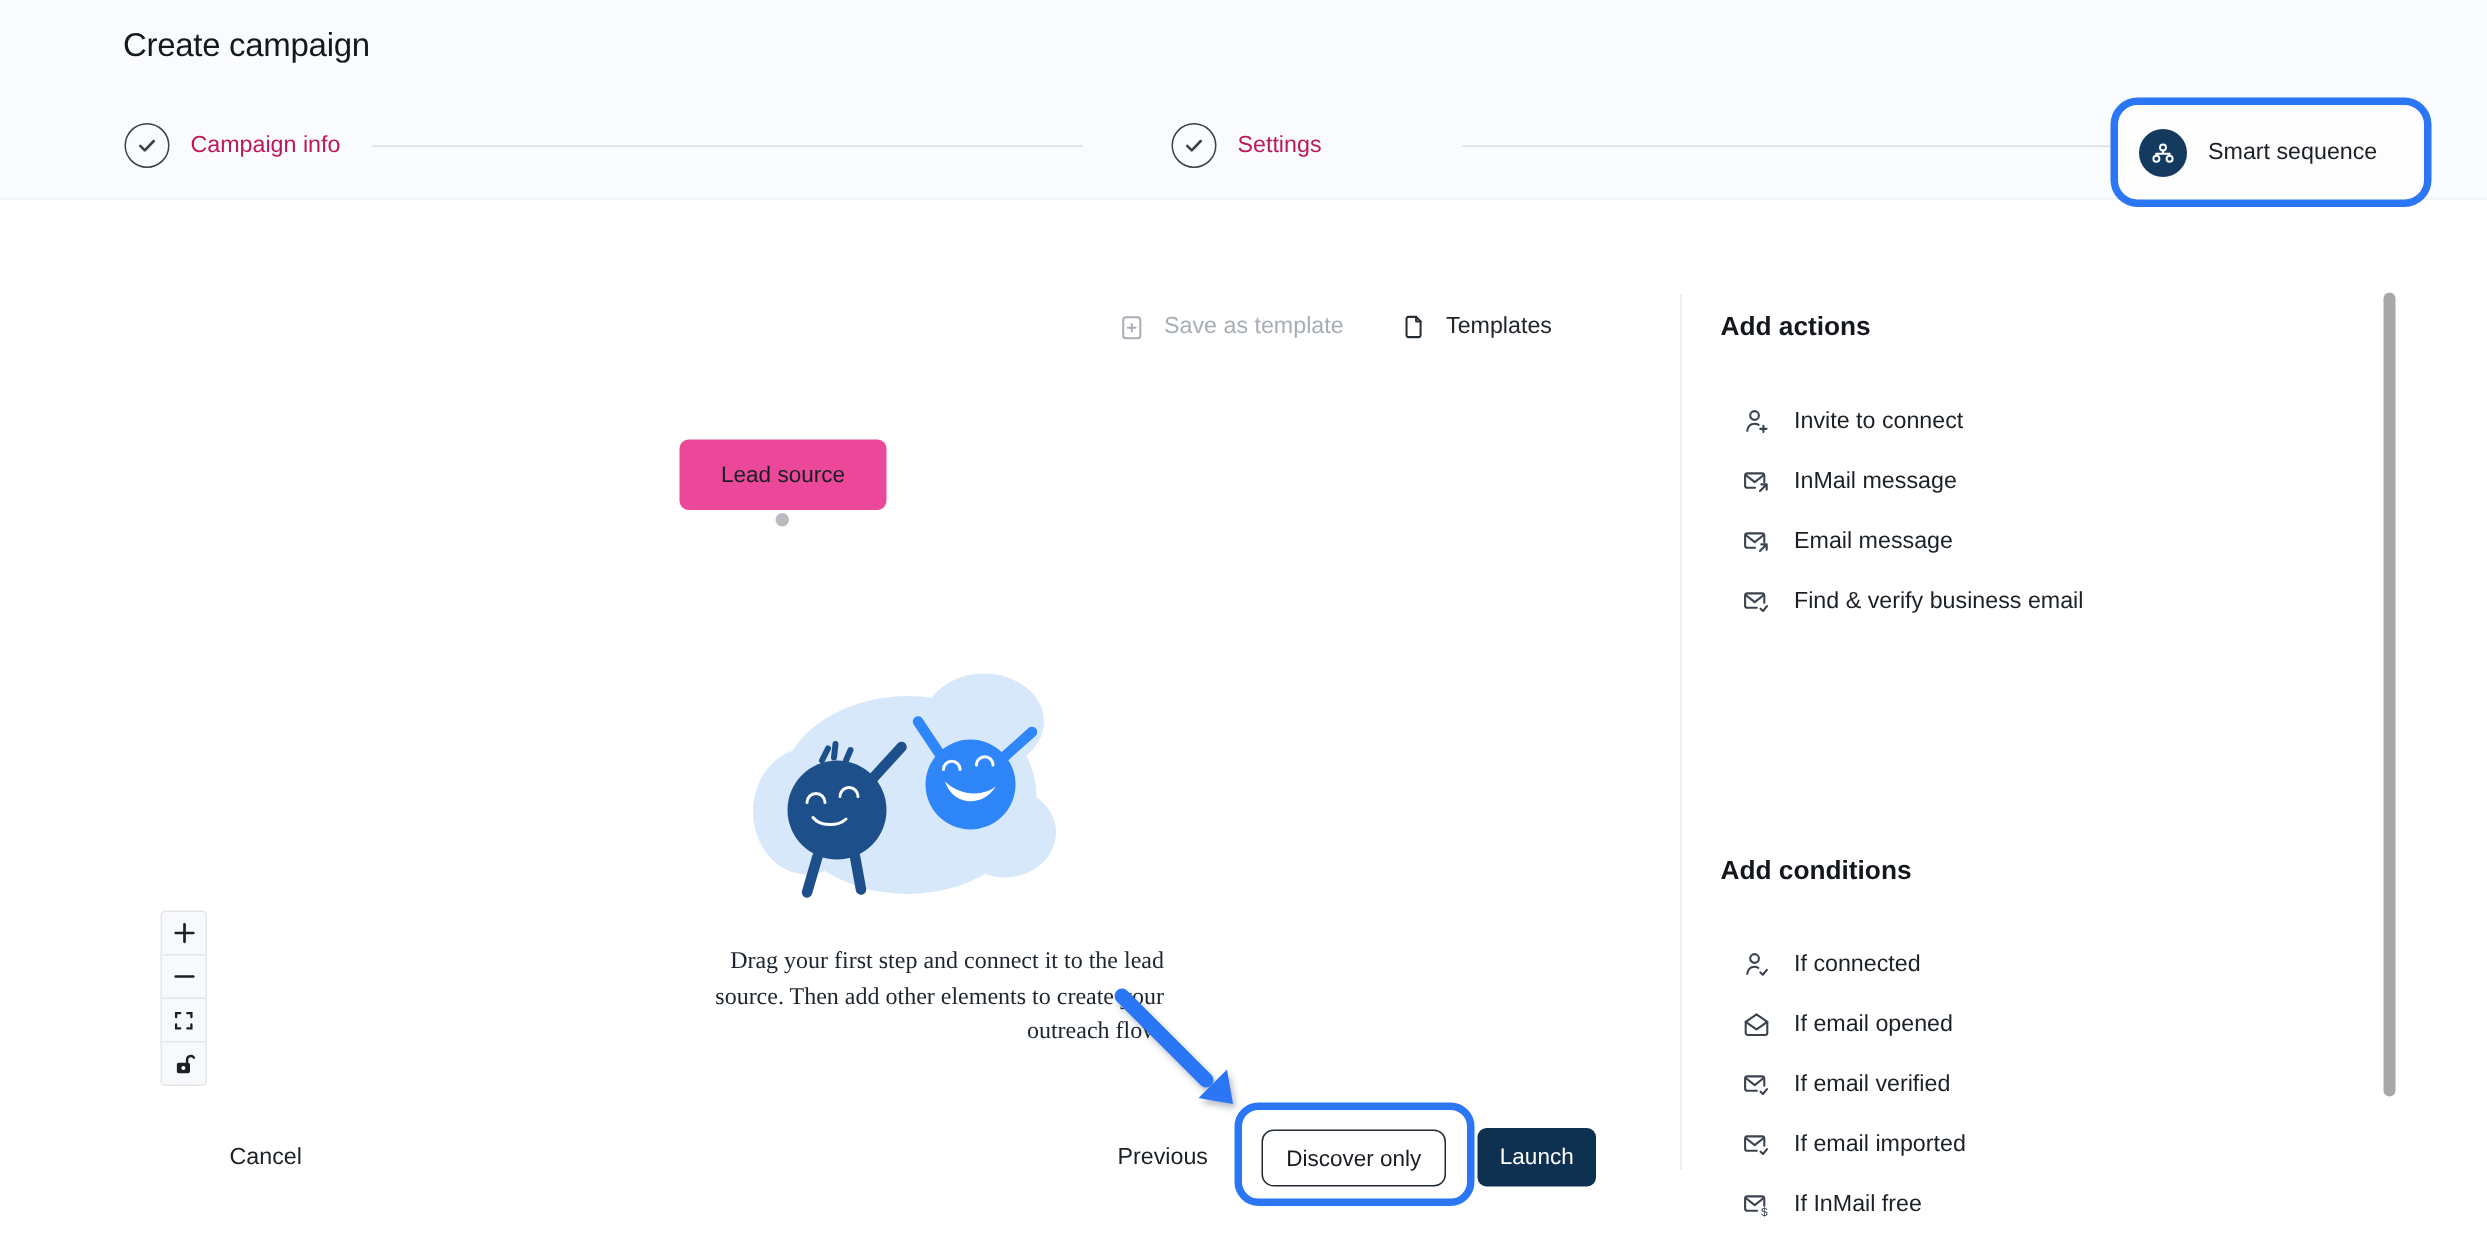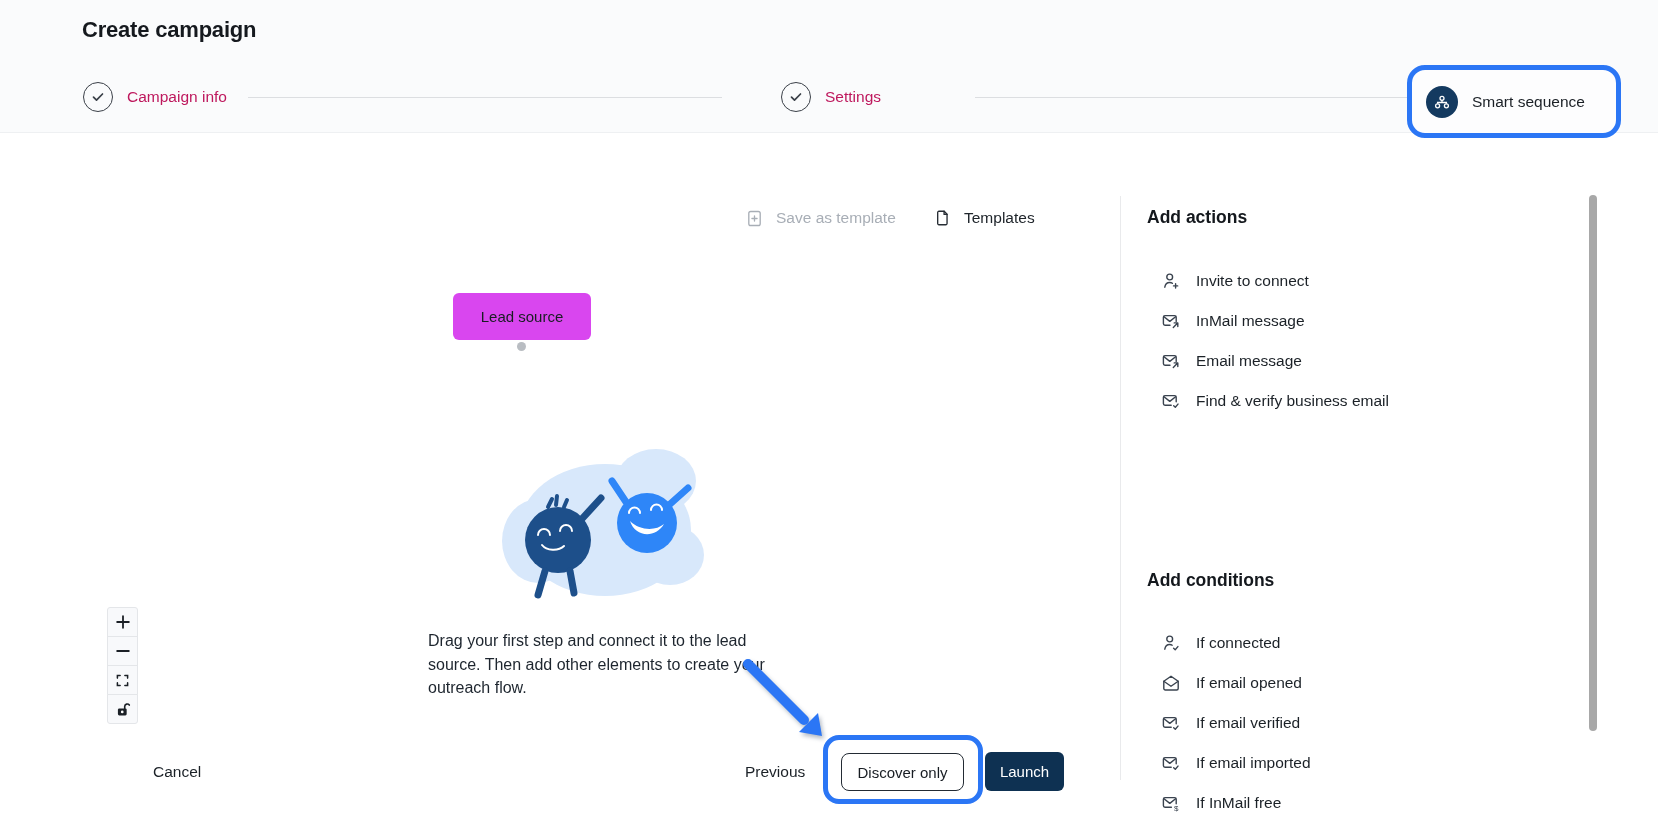--- a/index.html
+++ b/index.html
@@ -7,47 +7,47 @@
     width:1658px;height:839px;position:relative;overflow:hidden;
     background:#ffffff;
     font-family:"Liberation Sans", sans-serif;
     color:#1b2127;
     -webkit-font-smoothing:antialiased;
   }
   .abs{position:absolute;}
 
   
   .header{position:absolute;left:0;top:0;width:1658px;height:132px;background:#fafbfc;border-bottom:1px solid #eef0f2;}
-  .page-title{position:absolute;left:82px;top:17px;font-size:22px;font-weight:700;color:#15191e;letter-spacing:-0.2px;}
+  .page-title{position:absolute;left:82px;top:17px;font-size:22px;font-weight:400;color:#15191e;letter-spacing:-0.2px;}
   .step{position:absolute;top:82px;height:30px;display:flex;align-items:center;gap:14px;cursor:pointer;}
   .step .check-circle{width:30px;height:30px;border-radius:50%;border:1.6px solid #3a4048;display:flex;align-items:center;justify-content:center;background:transparent;box-sizing:border-box;}
   .step .lbl{font-size:15.5px;color:#be185d;}
   .connector{position:absolute;top:97px;height:1px;background:#dcdee1;}
 
   .seq-badge{position:absolute;left:1407px;top:65px;width:214px;height:73px;box-sizing:border-box;
     border:5px solid #2b76f5;border-radius:18px;background:#fdfdfe;display:flex;align-items:center;padding-left:14px;gap:14px;cursor:pointer;}
   .seq-icon-circle{width:32px;height:32px;border-radius:50%;background:#143a60;display:flex;align-items:center;justify-content:center;flex:none;}
   .seq-badge .lbl{font-size:15.5px;font-weight:500;color:#1b2026;}
 
   
   .tool-btn{position:absolute;top:207px;height:22px;display:flex;align-items:center;gap:12px;font-size:15.5px;font-weight:500;cursor:pointer;}
   .tool-btn.disabled{color:#a8aeb6;}
   .tool-btn.dark{color:#20262c;}
 
   
-  .lead-node{position:absolute;left:453px;top:293px;width:138px;height:47px;background:#d946ef;border-radius:6px;
+  .lead-node{position:absolute;left:453px;top:293px;width:138px;height:47px;background:#ec4899;border-radius:6px;
     display:flex;align-items:center;justify-content:center;font-size:15px;font-weight:500;color:#181d22;cursor:grab;}
   .lead-dot{position:absolute;left:517px;top:342px;width:9px;height:9px;border-radius:50%;background:#b9bdc2;cursor:crosshair;}
 
   .zoom-controls{position:absolute;left:107px;top:607px;width:31px;display:flex;flex-direction:column;}
   .zoom-btn{width:31px;height:30px;background:#f8f9fb;border:1px solid #e4e6e9;margin-top:-1px;display:flex;align-items:center;justify-content:center;cursor:pointer;box-sizing:border-box;}
   .zoom-btn:first-child{margin-top:0;border-radius:3px 3px 0 0;}
   .zoom-btn:last-child{border-radius:0 0 3px 3px;}
 
-  .empty-text{position:absolute;left:428px;top:629px;width:348px;text-align:left;font-size:16px;line-height:23.5px;color:#1d252e;}
+  .empty-text{position:absolute;left:428px;top:629px;width:348px;text-align:right;font-size:16px;line-height:23.5px;color:#1d252e;font-family:Liberation Serif, serif;}
 
   
   .text-btn{position:absolute;top:763px;font-size:15.5px;color:#1b2127;cursor:pointer;}
   .discover-annot{position:absolute;left:823px;top:735px;width:160px;height:69px;box-sizing:border-box;border:5px solid #2b76f5;border-radius:16px;pointer-events:none;}
   .discover-btn{position:absolute;left:841px;top:753px;width:123px;height:38px;box-sizing:border-box;background:#ffffff;border:1.5px solid #232b34;border-radius:8px;
     display:flex;align-items:center;justify-content:center;font-size:15px;color:#171c22;cursor:pointer;}
   .launch-btn{position:absolute;left:985px;top:752px;width:79px;height:39px;background:#0e3152;border:none;border-radius:6px;
     display:flex;align-items:center;justify-content:center;font-size:15px;font-weight:500;color:#ffffff;cursor:pointer;text-align:center;}
 
   

